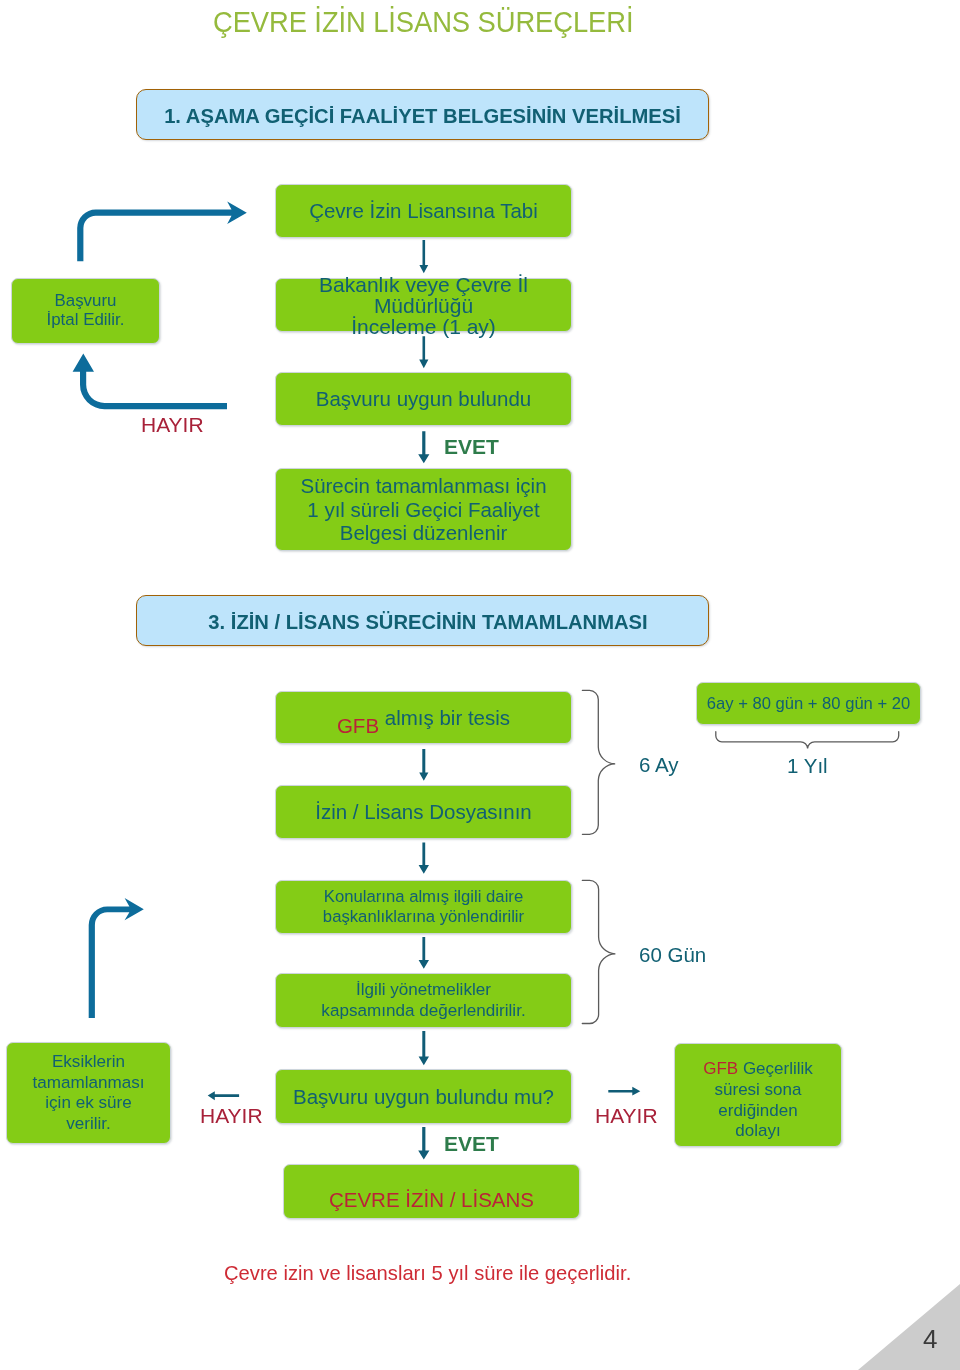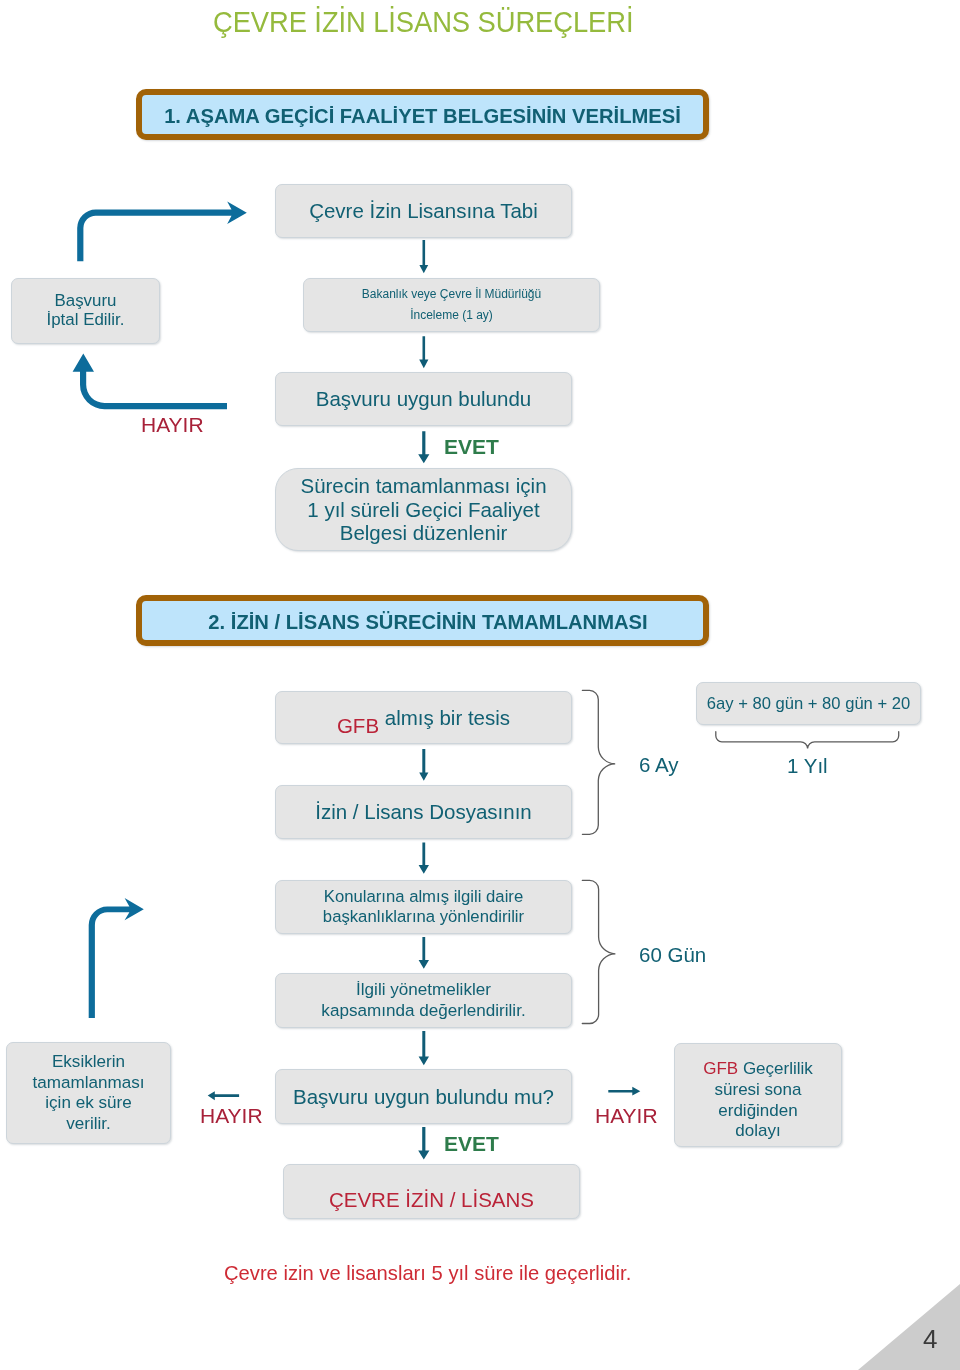--- a/index.html
+++ b/index.html
@@ -11,29 +11,29 @@
   .abs { position:absolute; }
 
   #page-title {
     left:213px; top:4px; text-align:left; white-space:nowrap;
     font-size:29.5px; font-weight:400; letter-spacing:-0.1px;
     transform:scaleX(0.928); transform-origin:left top;
     color:#95BA3D; line-height:36px;
   }
 
   .section-bar {
-    background:#BEE4FB; border:6px solid #a16207; border-radius:10px;
+    background:#BEE4FB; border:1px solid #a16207; border-radius:10px;
     color:#116073; font-weight:bold; text-align:center;
     display:flex; align-items:center; justify-content:center;
     font-size:20.2px; padding-top:3px; box-sizing:border-box;
     box-shadow:1px 1px 2px rgba(120,130,140,0.30);
   }
 
   .fbox {
-    background:#e5e5e5; border:1px solid #CDD5DB; border-radius:7px;
+    background:#84cc16; border:1px solid #CDD5DB; border-radius:7px;
     color:#116073; text-align:center;
     display:flex; align-items:center; justify-content:center;
     font-size:20.5px; line-height:23.5px;
     box-shadow:1px 1px 2px rgba(120,130,140,0.28);
     white-space:pre-line;
   }
   .red { color:#BA2338;margin-top:16px; }
   .lbl { font-size:21px; }
   .lbl-hayir { color:#A82139; }
   .lbl-evet { color:#2E7C4B;font-weight:bold; }
@@ -117,34 +117,34 @@
   </g>
 </svg>
 
 <div class="abs section-bar" style="left:136px;top:89px;width:573px;height:51px;">1. AŞAMA GEÇİCİ FAALİYET BELGESİNİN VERİLMESİ</div>
 
 <div class="abs fbox" style="left:275px;top:184px;width:295px;height:52px;">Çevre İzin Lisansına Tabi</div>
 
 <div class="abs fbox" style="left:11px;top:278px;width:147px;height:64px;font-size:16.9px;line-height:18.6px;">Başvuru
 İptal Edilir.</div>
 
-<div class="abs fbox" style="left:275px;top:278px;width:295px;height:52px;font-size:12px;line-height:21px;margin-left:28px;">Bakanlık veye Çevre İl Müdürlüğü
+<div class="abs fbox" style="left:275px;top:278px;width:295px;height:52px;font-size:21px;line-height:21px;">Bakanlık veye Çevre İl Müdürlüğü
 İnceleme (1 ay)</div>
 
 <div class="abs fbox" style="left:275px;top:372px;width:295px;height:52px;">Başvuru uygun bulundu</div>
 
-<div class="abs fbox" style="left:275px;top:468px;width:295px;height:81px;border-radius:23px;">Sürecin tamamlanması için
+<div class="abs fbox" style="left:275px;top:468px;width:295px;height:81px;">Sürecin tamamlanması için
 1 yıl süreli Geçici Faaliyet
 Belgesi düzenlenir</div>
 
 <div class="abs lbl lbl-hayir" style="left:141px;top:413px;">HAYIR</div>
 
 <div class="abs lbl lbl-evet" style="left:444px;top:435px;">EVET</div>
 
-<div class="abs section-bar" style="left:136px;top:595px;width:573px;height:51px;padding-left:11px;padding-top:4px;">2. İZİN / LİSANS SÜRECİNİN TAMAMLANMASI</div>
+<div class="abs section-bar" style="left:136px;top:595px;width:573px;height:51px;padding-left:11px;padding-top:4px;">3. İZİN / LİSANS SÜRECİNİN TAMAMLANMASI</div>
 
 <div class="abs fbox" style="left:275px;top:691px;width:295px;height:51px;">
   <span class="red">GFB</span><span>&nbsp;almış bir tesis</span>
 </div>
 
 <div class="abs fbox" style="left:275px;top:785px;width:295px;height:52px;">İzin / Lisans Dosyasının</div>
 
 <div class="abs fbox" style="left:275px;top:880px;width:295px;height:52px;font-size:16.7px;line-height:20.5px;">Konularına almış ilgili daire
 başkanlıklarına yönlendirilir</div>
 

